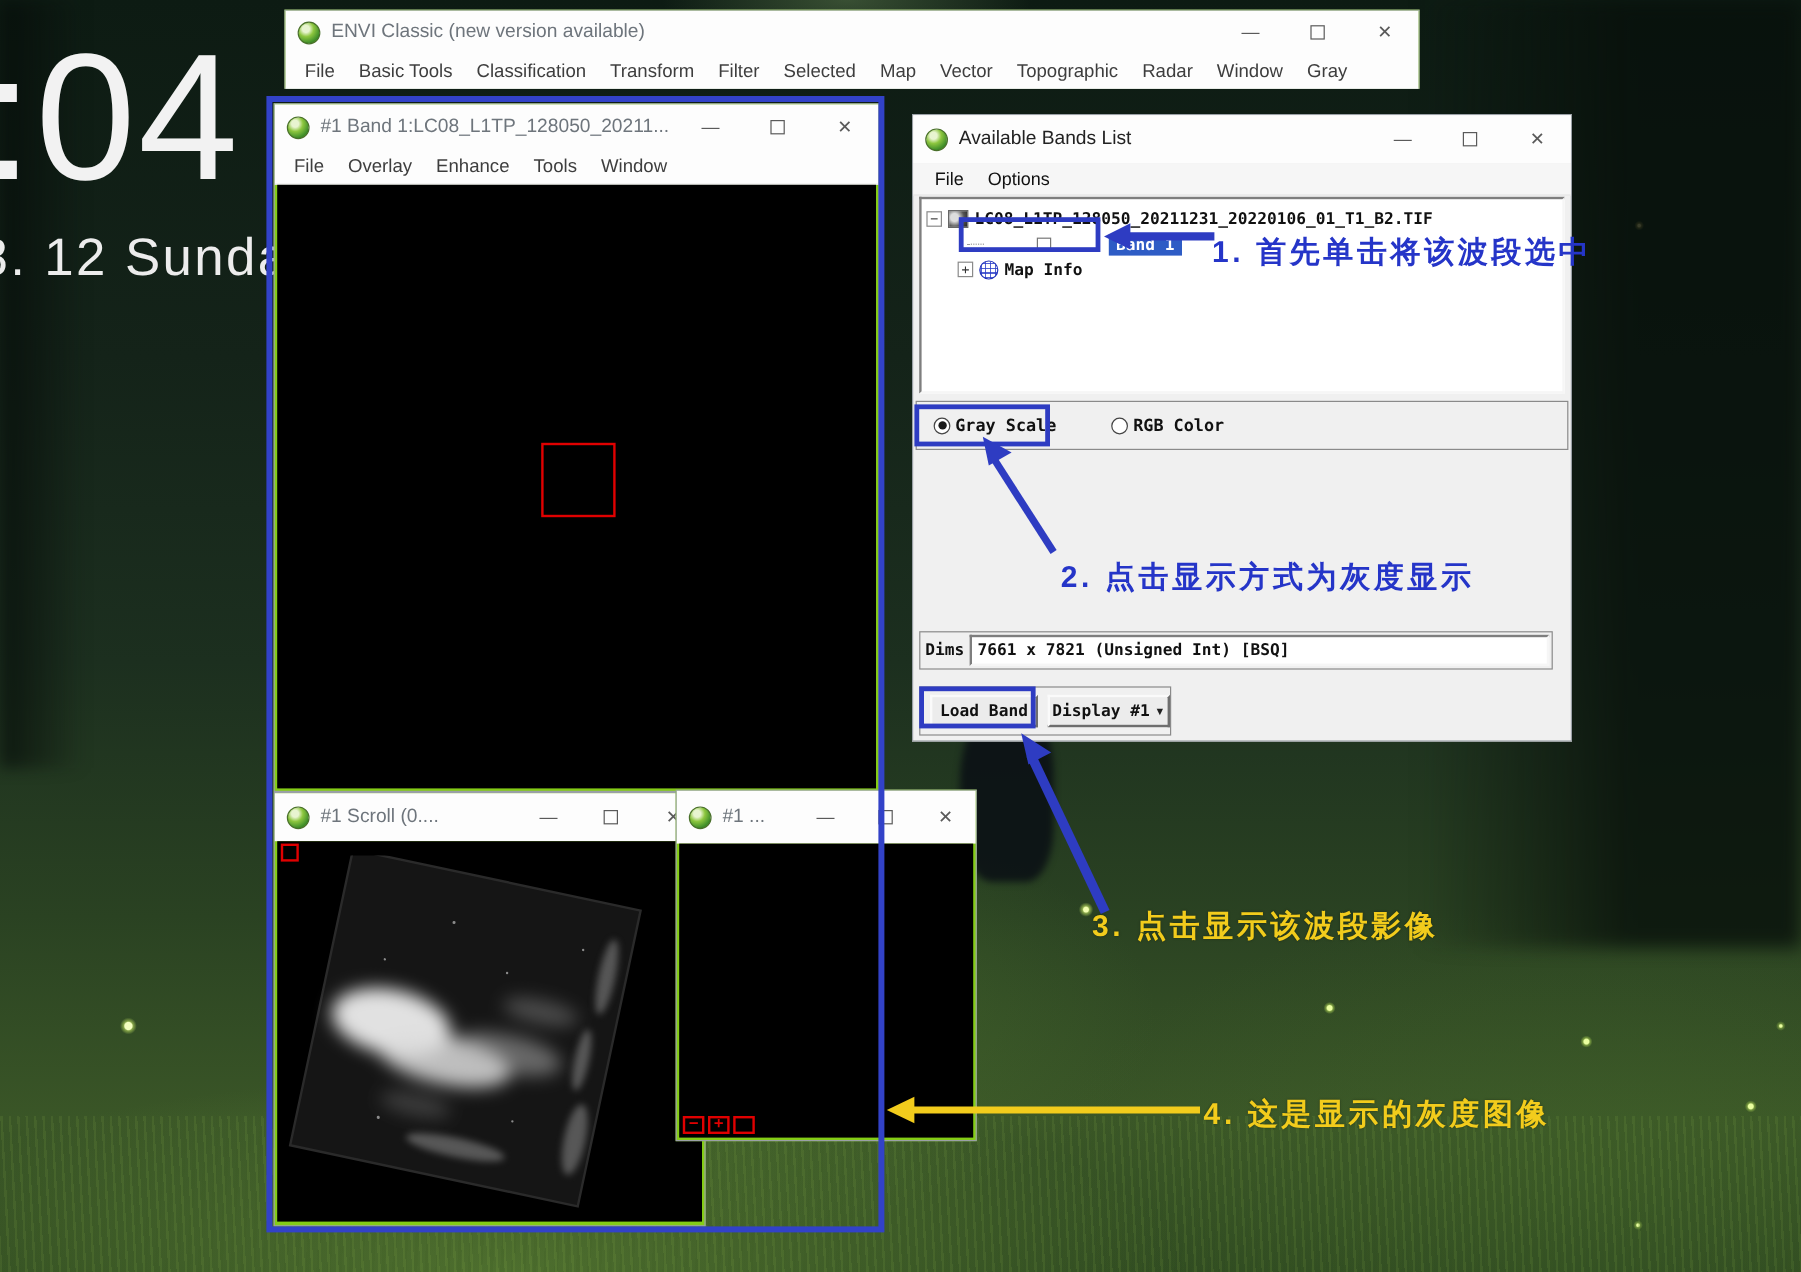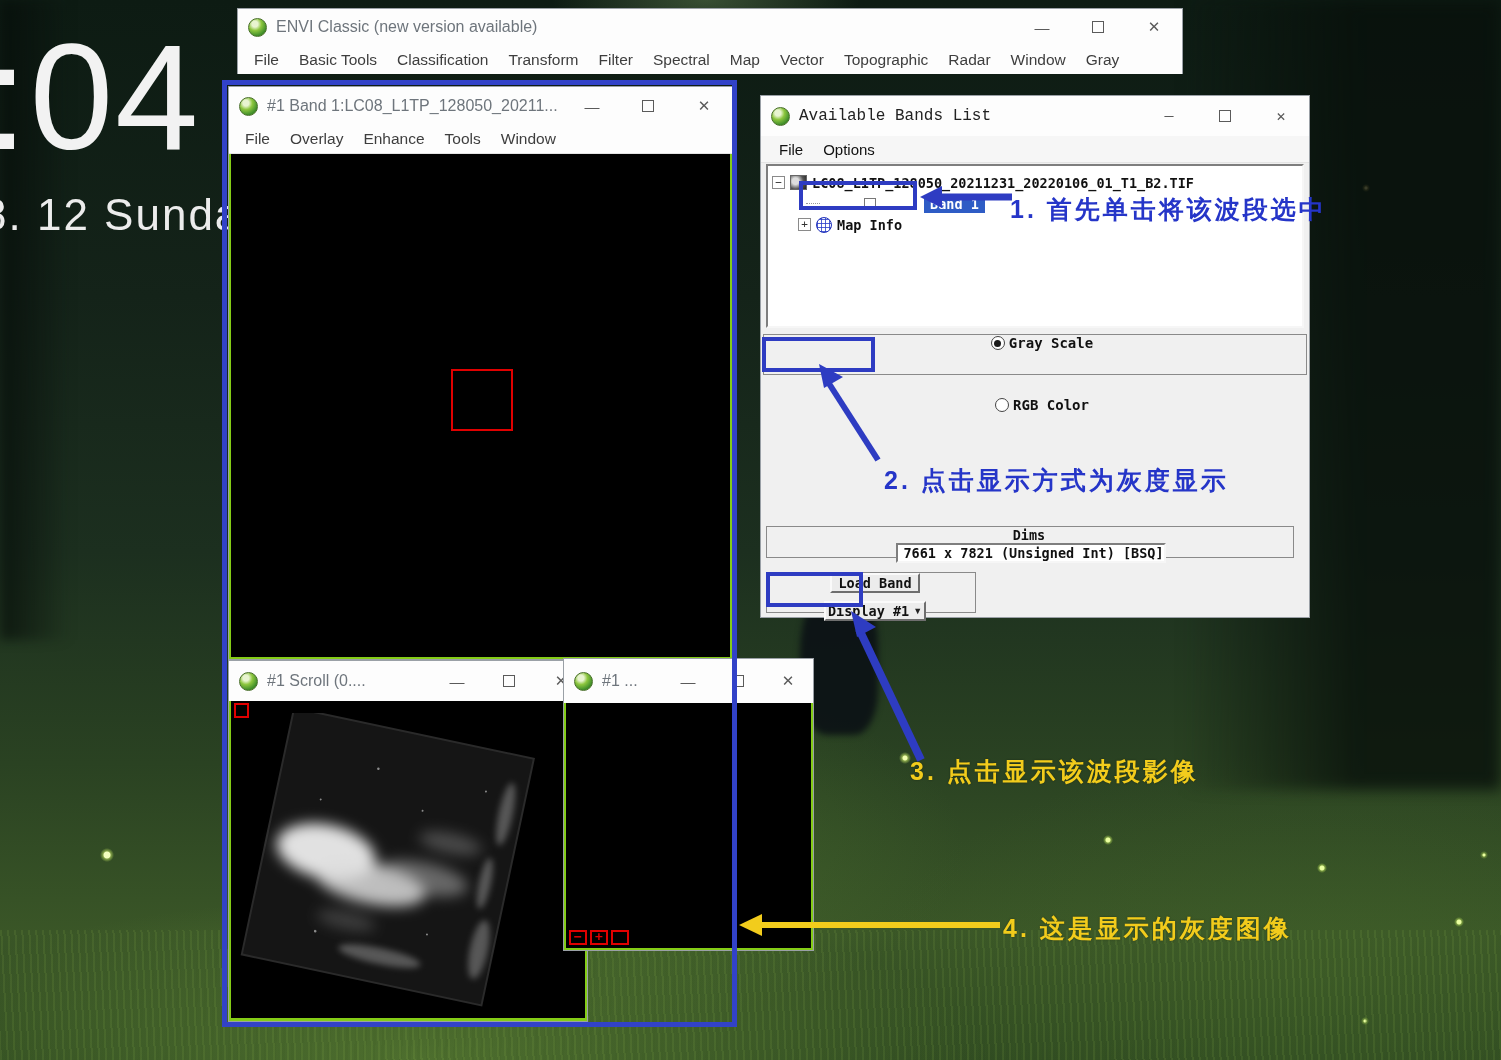--- a/index.html
+++ b/index.html
@@ -52,21 +52,21 @@
   .wc { width:56px; height:100%; display:flex; align-items:center; justify-content:center;
     color:#5a5a5a; font-size:15px; }
   .wc .maxbox { width:12px; height:12px; border:1.5px solid #5a5a5a; display:block; }
   .mbar { display:flex; align-items:center; background:#fdfdfd; border-bottom:1px solid #e4e4e4; flex:none; }
   .mitem { padding:0 10px; color:#3e3e3e; font-size:15.5px; white-space:nowrap; }
   .canvas { position:relative; background:#000; flex:1; margin:0 2px 2px 2px; }
 
   
   .envi-font { font-family:"DejaVu Sans Mono",monospace; font-weight:bold; font-size:13.5px; color:#111; }
   .sunken { border:2px solid; border-color:#7e7e7e #f6f6f6 #f6f6f6 #7e7e7e; background:#fff; }
-  .panelbox { border:1px solid #8a8a8a; background:#f0f0f0;flex-direction:column; }
+  .panelbox { border:1px solid #8a8a8a; background:#f0f0f0; }
   .btn3d { border:2px solid; border-color:#fafafa #6e6e6e #6e6e6e #fafafa; background:#ececec;
     display:flex; align-items:center; justify-content:center; }
   .treerow { display:flex; align-items:center; height:21px; }
   .pmbox { width:13px; height:13px; border:1px solid #8a8a8a; background:#fff; flex:none;
     display:flex; align-items:center; justify-content:center; font-size:11px; color:#333; line-height:1;
     font-family:"DejaVu Sans Mono",monospace; }
   .imgicon { width:17px; height:15px; margin:0 5px; flex:none;
     background:radial-gradient(circle at 30% 40%, #ddd 0 25%, #555 60%, #222 100%); border:1px solid #666; }
   .globeicon { width:16px; height:16px; margin:0 5px; border-radius:50%; flex:none; border:1px solid #2233bb;
     background:repeating-linear-gradient(0deg,rgba(40,60,200,.8) 0 1px, transparent 1px 4px),
@@ -115,21 +115,21 @@
         </span>
       <span class="wc">✕</span>
     </span>
   </div>
   <div class="mbar" style="height:29px; padding-left:6px; border-bottom:none;">
     <span class="mitem">File</span>
     <span class="mitem">Basic Tools</span>
     <span class="mitem">Classification</span>
     <span class="mitem">Transform</span>
     <span class="mitem">Filter</span>
-    <span class="mitem">Spectral</span>
+    <span class="mitem">Selected</span>
     <span class="mitem">Map</span>
     <span class="mitem">Vector</span>
     <span class="mitem">Topographic</span>
     <span class="mitem">Radar</span>
     <span class="mitem">Window</span>
     <span class="mitem">Gray</span>
   </div>
 </div>
 
 <div class="win" style="left:228px; top:86px; width:505px; height:574px;">
@@ -223,21 +223,21 @@
   <div class="canvas">
     <div class="zctrl">
       <div class="zc">−</div>
       <div class="zc">+</div>
       <div class="zc"></div>
     </div>
   </div>
 </div>
 
 <div class="win" style="left:760px; top:95px; width:550px; height:523px; background:#f0f0f0;">
-  <div class="tbar" style="height:40px;font-family:Liberation Mono, monospace;">
+  <div class="tbar" style="height:40px;">
     <span class="ticon"></span>
     <span class="ttext" style="color:#222;">Available Bands List</span>
     <span class="wctrls">
       <span class="wc">—</span>
       <span class="wc">
           <span class="maxbox"></span>
         </span>
       <span class="wc">✕</span>
     </span>
   </div>

